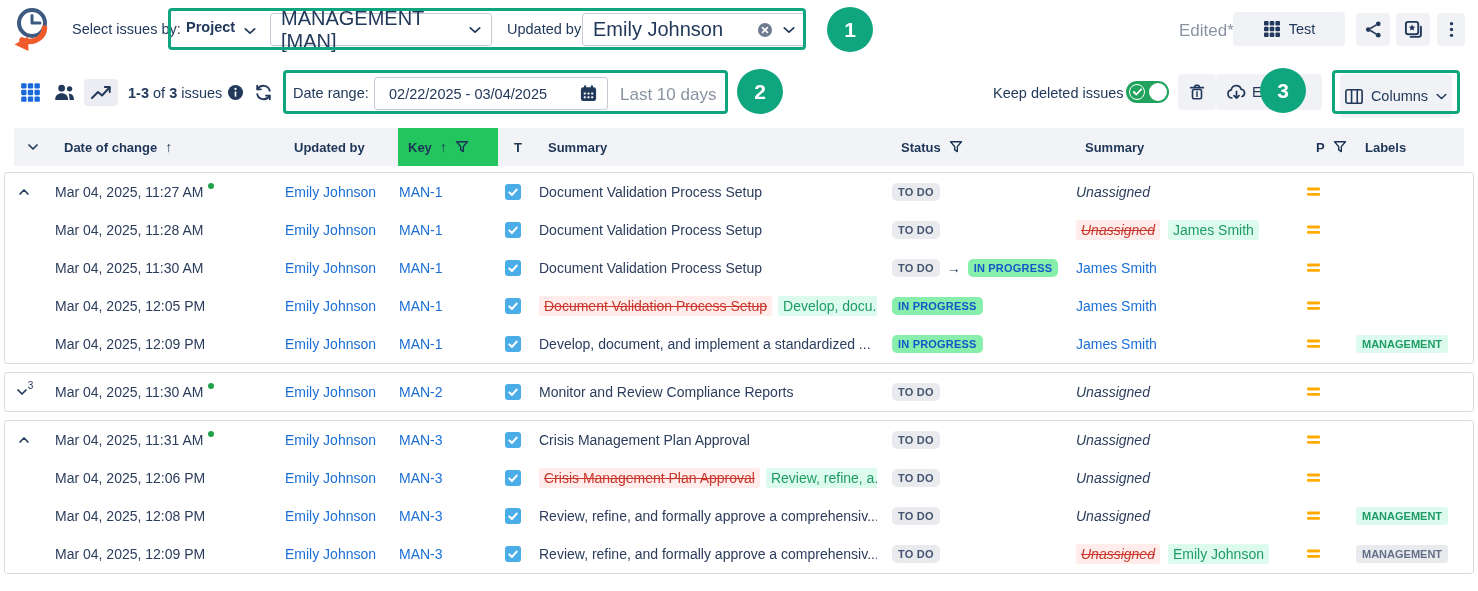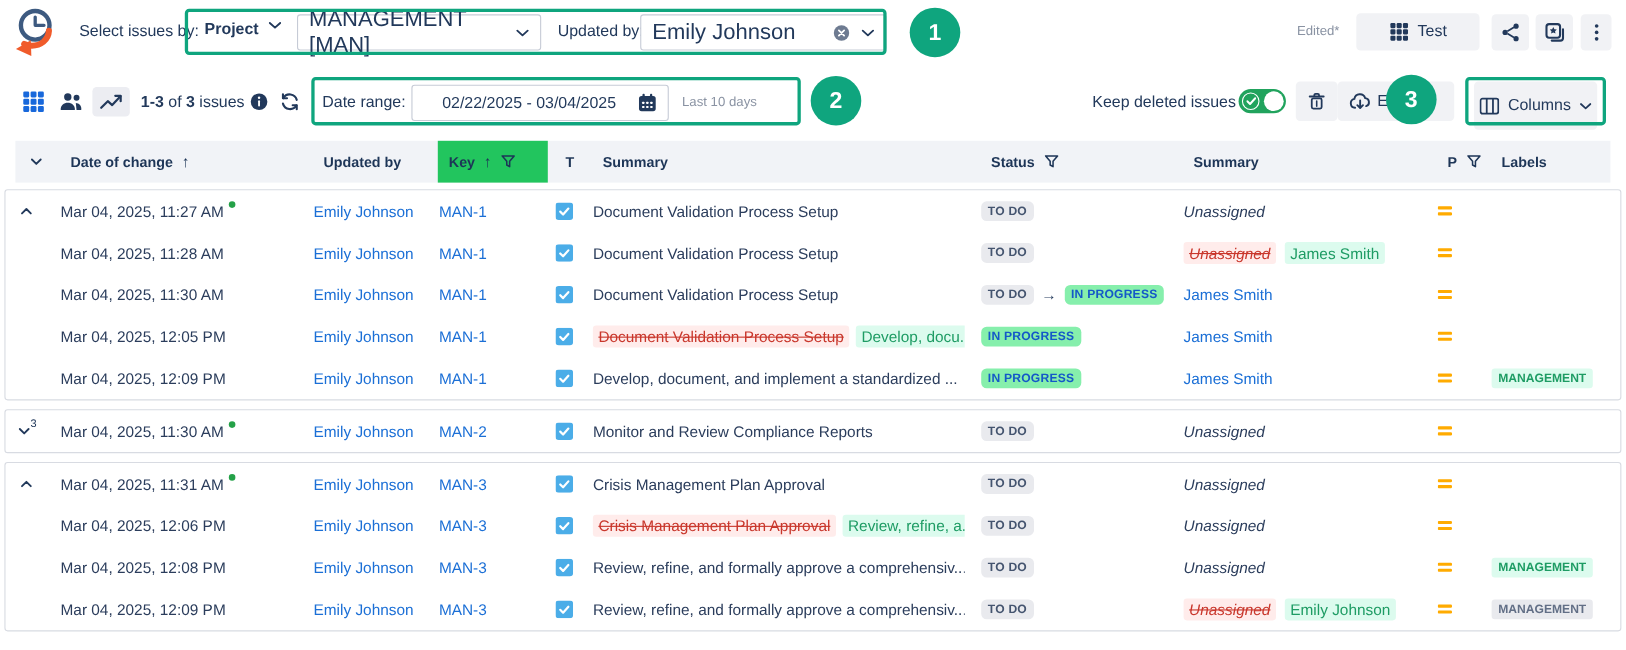--- a/index.html
+++ b/index.html
@@ -6,35 +6,35 @@
   html,body{width:1478px;height:591px;overflow:hidden;background:#fff;
     font-family:"Liberation Sans",sans-serif;color:#2B3D5C;font-size:14px}
   .abs{position:absolute}
   svg{display:block}
   
   .topbar{position:relative;height:58px;background:#fff}
   .lbl{font-size:14.5px;color:#22395B}
   .select{display:flex;align-items:center;border:1px solid #C6CBD6;border-radius:3px;background:#fff;
     height:33px;padding:0 10px;font-size:20px;color:#22395B}
   .select .grow{flex:1}
-  .dd-plain{display:flex;align-items:flex-start;gap:9px;font-size:14.5px;color:#22395B;font-weight:700;cursor:pointer}
+  .dd-plain{display:flex;align-items:flex-end;gap:9px;font-size:14.5px;color:#22395B;font-weight:700;cursor:pointer}
   .chev{color:#22395B;display:inline-flex}
   .gray-btn{display:flex;align-items:center;justify-content:center;gap:8px;background:#F1F2F5;border:none;
     border-radius:4px;color:#22395B;font-size:14.5px;cursor:pointer;font-family:inherit}
-  .muted{color:#8A93A3;font-size:12px}
+  .muted{color:#8A93A3;font-size:17px}
   
   .toolbar{position:relative;height:60px;background:#fff}
   .icon-plain{color:#22395B;display:inline-flex;cursor:pointer;background:none;border:none}
   .icon-blue{color:#1868DB}
   .icon-boxed{background:#ECEDF2;border-radius:4px;padding:4px 6px}
   .count-txt{color:#22395B;font-size:14.5px}
   .count-txt b{font-weight:700}
   .input{display:flex;align-items:center;border:1px solid #C6CBD6;border-radius:3px;height:33px;
     padding:0 9px 0 14px;color:#22395B;font-size:14.5px;background:#fff}
-  .input .grow{flex:1;text-align:center}
+  .input .grow{flex:1;}
   .toggle{width:43px;height:22px;border-radius:11px;background:#21A35D;position:relative;display:inline-block;cursor:pointer}
   .toggle .knob{position:absolute;right:2px;top:2px;width:18px;height:18px;border-radius:50%;background:#fff}
   .toggle .tick{position:absolute;left:3px;top:3px;width:16px;height:16px;border-radius:50%;border:1.5px solid #fff;
     display:flex;align-items:center;justify-content:center}
   
   .anno{pointer-events:none;z-index:60}
   .anno-box{position:absolute;border:3px solid #0FA57E;border-radius:4px}
   .anno-num{position:absolute;width:46px;height:45px;border-radius:50%;background:#0FA57E;color:#fff;
     font-size:21px;font-weight:700;display:flex;align-items:center;justify-content:center}
   

